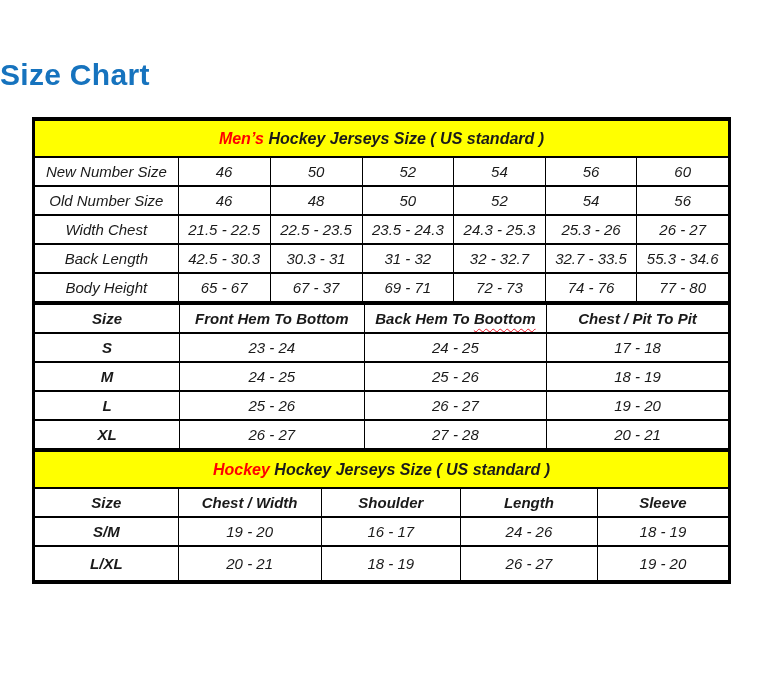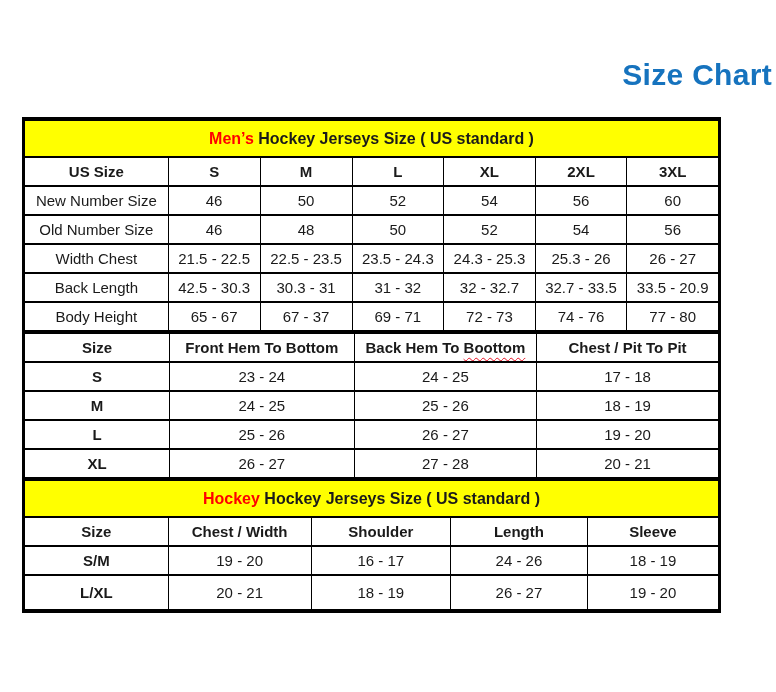--- a/index.html
+++ b/index.html
@@ -6,30 +6,31 @@
   body {
     width: 776px;
     height: 692px;
     background: #ffffff;
     font-family: "Liberation Sans", sans-serif;
     color: #1a1a1a;
     overflow: hidden;
   }
   .title {
     margin: 58px 4px 0 0;
-    text-align: right;
+    text-align: left;
     font-size: 30px;
     font-weight: bold;
     color: #1673be;
     letter-spacing: 0.3px;
   }
   .chart-wrap {
     width: 695px;
-    margin: 25px 0 0 22px;
+    margin: 25px 0 0 32px;
     border: 2px solid #000;
+    font-style: italic;
   }
   table {
     width: 100%;
     border-collapse: collapse;
     table-layout: fixed;
   }
   td, th {
     border: 1px solid #000;
     border-top-width: 2px;
     border-bottom-width: 2px;
@@ -79,29 +80,20 @@
           <col style="width:13.2%">
           <col style="width:13.2%">
       </colgroup>
       <tbody>
         <tr class="banner">
           <td colspan="7">
             <span class="accent-red">Men’s</span>
             <span>Hockey Jerseys Size ( US standard )</span>
           </td>
         </tr>
-        <tr class="head">
-          <th>US Size</th>
-          <th>S</th>
-          <th>M</th>
-          <th>L</th>
-          <th>XL</th>
-          <th>2XL</th>
-          <th>3XL</th>
-        </tr>
         <tr>
           <td>New Number Size</td>
           <td>46</td>
           <td>50</td>
           <td>52</td>
           <td>54</td>
           <td>56</td>
           <td>60</td>
         </tr>
         <tr>
@@ -122,21 +114,21 @@
           <td>25.3 - 26</td>
           <td>26 - 27</td>
         </tr>
         <tr>
           <td>Back Length</td>
           <td>42.5 - 30.3</td>
           <td>30.3 - 31</td>
           <td>31 - 32</td>
           <td>32 - 32.7</td>
           <td>32.7 - 33.5</td>
-          <td>33.5 - 20.9</td>
+          <td>55.3 - 34.6</td>
         </tr>
         <tr>
           <td>Body Height</td>
           <td>65 - 67</td>
           <td>67 - 37</td>
           <td>69 - 71</td>
           <td>72 - 73</td>
           <td>74 - 76</td>
           <td>77 - 80</td>
         </tr>

